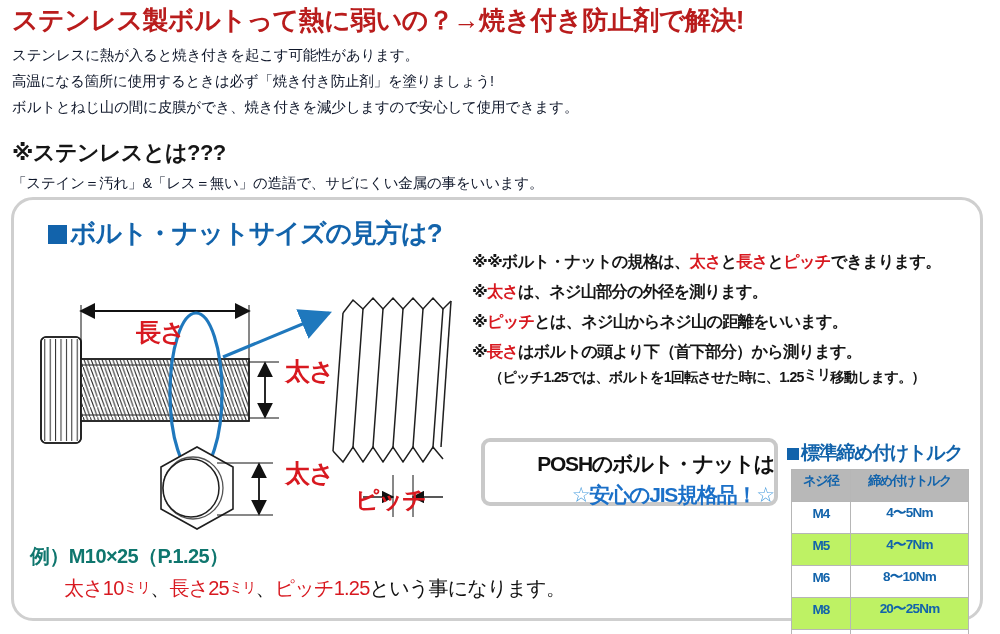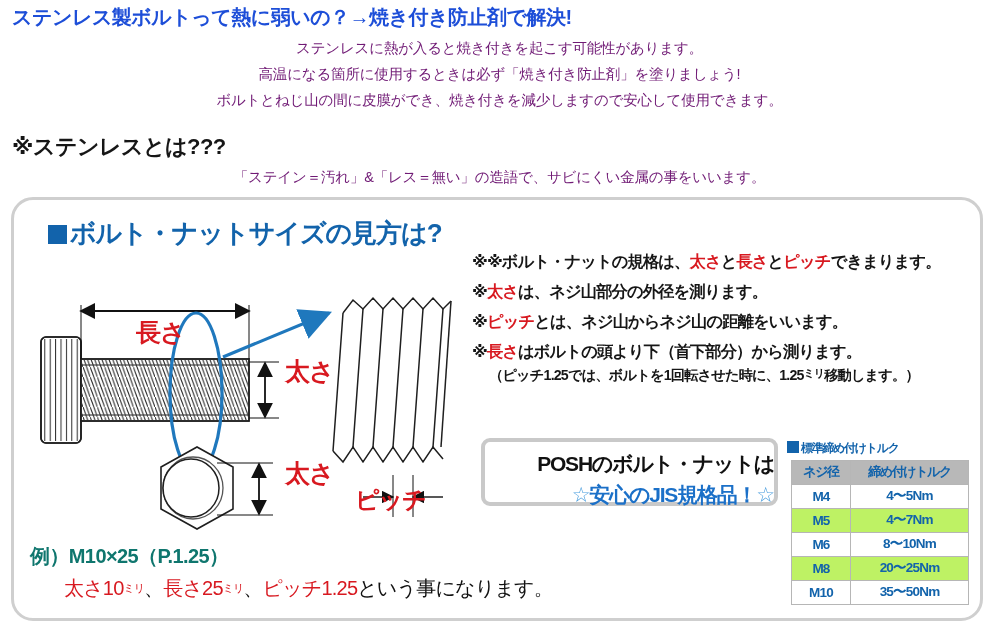--- a/index.html
+++ b/index.html
@@ -6,27 +6,26 @@
   body{
     width:1000px;height:634px;
     background:#ffffff;
     font-family:"Liberation Sans","DejaVu Sans",sans-serif;
     color:#1a1a1a;
     overflow:hidden;
     position:relative;
   }
   .intro{position:absolute;left:12px;top:6px;width:975px;}
   .intro h1{
-    font-size:20px;font-weight:bold;margin:0 0 10px 0;
-    letter-spacing:-0.5px;color:#1d4ed8;line-height:1.15;
+    font-size:26px;font-weight:bold;margin:0 0 10px 0;
+    letter-spacing:-0.5px;color:#b91c1c;line-height:1.15;
   }
   .intro p{
-    font-size:14.5px;margin:0 0 7px 0;line-height:1.3;color:#701a75;
+    font-size:14.5px;margin:0 0 7px 0;line-height:1.3;color:#0f172a;
     letter-spacing:-0.2px;
-    text-align:center;
   }
   .intro h2{
     font-size:22px;font-weight:bold;margin:22px 0 6px 0;color:#161616;
     letter-spacing:-0.5px;
   }
 
   
   .panel{
     position:absolute;left:11px;top:197px;width:972px;height:424px;
     border:3px solid #cfcfcf;border-radius:22px;background:#fff;
@@ -42,44 +41,44 @@
   
   .bullets{position:absolute;left:472px;top:253px;width:515px;}
   .bullets .row{
     font-size:16.3px;font-weight:bold;color:#161616;
     margin-bottom:12px;white-space:nowrap;letter-spacing:-0.9px;line-height:1.1;
   }
   .bullets .row.sub{
     font-size:14.2px;margin-top:-6px;margin-left:17px;letter-spacing:-0.8px;
   }
   .red{color:#d81920;}
-  .sup{font-size:11px;vertical-align:3px;letter-spacing:-1px;}
+  .sup{font-size:14px;vertical-align:3px;letter-spacing:-1px;}
 
   
   .posh{
     position:absolute;left:481px;top:438px;width:297px;height:68px;
     border:4px solid #c9c9c9;border-radius:9px;background:#fff;
     box-sizing:border-box;text-align:right;
   }
   .posh .l1{font-size:21px;font-weight:bold;color:#111;letter-spacing:-1.2px;margin-top:8px;white-space:nowrap;}
   .posh .l2{font-size:21px;font-weight:bold;color:#1b70c8;letter-spacing:-1.2px;margin-top:3px;white-space:nowrap;padding-left:40px;}
   .posh .star{color:#4a9ede;}
 
   
   .torque{position:absolute;left:787px;top:440px;width:196px;}
   .torque .cap{
-    font-size:12px;font-weight:bold;color:#1263ab;letter-spacing:-1.3px;
+    font-size:19px;font-weight:bold;color:#1263ab;letter-spacing:-1.3px;
     white-space:nowrap;margin-bottom:3px;
   }
   .torque .cap .sq{display:inline-block;width:12px;height:12px;background:#1263ab;margin-right:2px;vertical-align:-1px;}
   table.tq{border-collapse:collapse;width:178px;margin-left:4px;}
   table.tq th,table.tq td{
     border:1px solid #b6b6b6;
     color:#1263ab;font-weight:bold;text-align:center;
-    font-size:13.5px;padding:2px 0 3px 0;letter-spacing:-0.8px;
+    font-size:13.5px;padding:2px 0 11px 0;letter-spacing:-0.8px;
     white-space:nowrap;
   }
   table.tq th{background:#b8b8b8;font-size:13px;letter-spacing:-1.4px;}
   table.tq tr.odd td{background:#ffffff;}
   table.tq tr.even td{background:#bef264;}
   table.tq td.sz{width:58px;}
 
   
   .example{position:absolute;left:30px;top:543px;}
   .example .e1{font-size:20px;font-weight:bold;color:#0f766e;letter-spacing:-0.6px;white-space:nowrap;}

